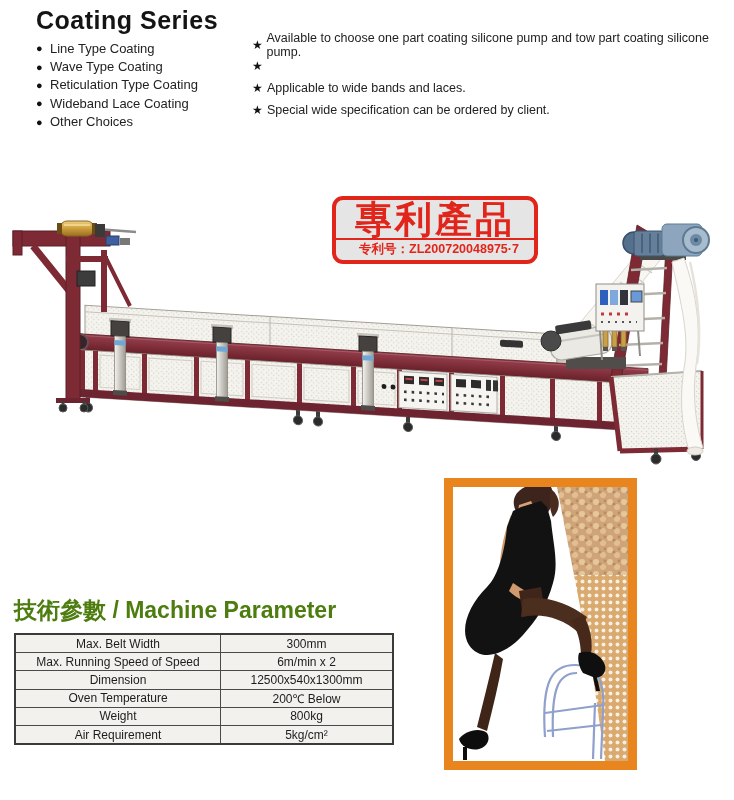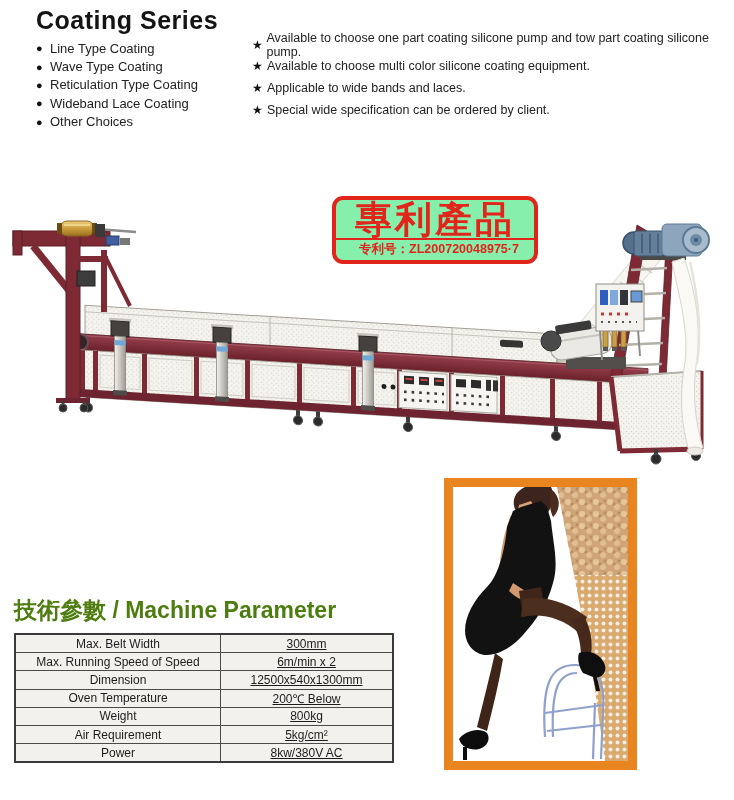--- a/index.html
+++ b/index.html
@@ -9,32 +9,32 @@
   
   .title{left:36px;top:6px;font-size:25px;font-weight:bold;letter-spacing:.5px;color:#141414;}
   .bullets{left:36px;top:39px;width:215px;}
   .bullets .row{display:flex;align-items:center;height:18.4px;font-size:13px;color:#222;}
   .bullets .glyph{width:14px;font-size:11px;color:#111;}
   .stars{left:252px;top:34px;width:478px;}
   .stars .row{display:flex;align-items:center;height:21.6px;font-size:12.5px;color:#222;}
   .stars .glyph{width:15px;font-size:12px;color:#111;}
   
   .stamp{left:332px;top:196px;width:198px;height:60px;border:4px solid #e2251b;border-radius:11px;
-         background:#86efac;display:flex;flex-direction:column;z-index:5;}
+         background:#e5e5e5;display:flex;flex-direction:column;z-index:5;}
   .stamp-title{flex:1;display:flex;align-items:center;justify-content:center;
          font-size:37px;font-weight:900;color:#e2251b;letter-spacing:3px;line-height:1;}
   .stamp-sub{border-top:2px solid #e2251b;font-size:12.5px;font-weight:bold;color:#e2251b;
          text-align:center;padding:1px 0 2px 8px;}
   
   .param-heading{left:14px;top:595px;font-size:23px;font-weight:bold;color:#4d7c0f;}
   table.param{position:absolute;left:14px;top:633px;width:375px;border-collapse:collapse;
          border:2px solid #3a3a3a;table-layout:fixed;}
   table.param td{border:1px solid #4a4a4a;height:17.2px;padding:0;text-align:center;
          font-size:12px;color:#1c1c1c;background:#f2f1ee;}
-  td.c1{width:204px;margin-top:16px;} td.c2{width:171px;text-decoration:underline;}
+  td.c1{width:204px;margin-top:16px;} td.c2{width:171px;}
   
   .photo-frame{left:444px;top:478px;width:175px;height:274px;background:#fff;
          border:9px solid #e8851e;}
   .photo-caption{left:446px;top:769px;width:280px;font-size:11px;color:#e05656;}
   .machine{left:0;top:195px;}
 </style>
 </head>
 <body>
 
 <div class="page">
@@ -64,21 +64,20 @@
       </div>
   </div>
 
   <div class="abs stars">
     <div class="row">
       <span class="glyph">★</span>
       <span>Available to choose one part coating silicone pump and tow part coating silicone pump.</span>
       </div>
     <div class="row">
       <span class="glyph">★</span>
-      <span>Available to choose multi color silicone coating equipment.</span>
       </div>
     <div class="row">
       <span class="glyph">★</span>
       <span>Applicable to wide bands and laces.</span>
       </div>
     <div class="row">
       <span class="glyph">★</span>
       <span>Special wide specification can be ordered by client.</span>
       </div>
   </div>
@@ -378,20 +377,16 @@
       <td class="c2">200℃ Below</td>
         </tr>
     <tr>
       <td class="c1">Weight</td>
       <td class="c2">800kg</td>
         </tr>
     <tr>
       <td class="c1">Air Requirement</td>
       <td class="c2">5kg/cm²</td>
         </tr>
-    <tr>
-      <td class="c1">Power</td>
-      <td class="c2">8kw/380V AC</td>
-        </tr>
   </tbody>
     </table>
 
 </div>
 
 </body></html>

